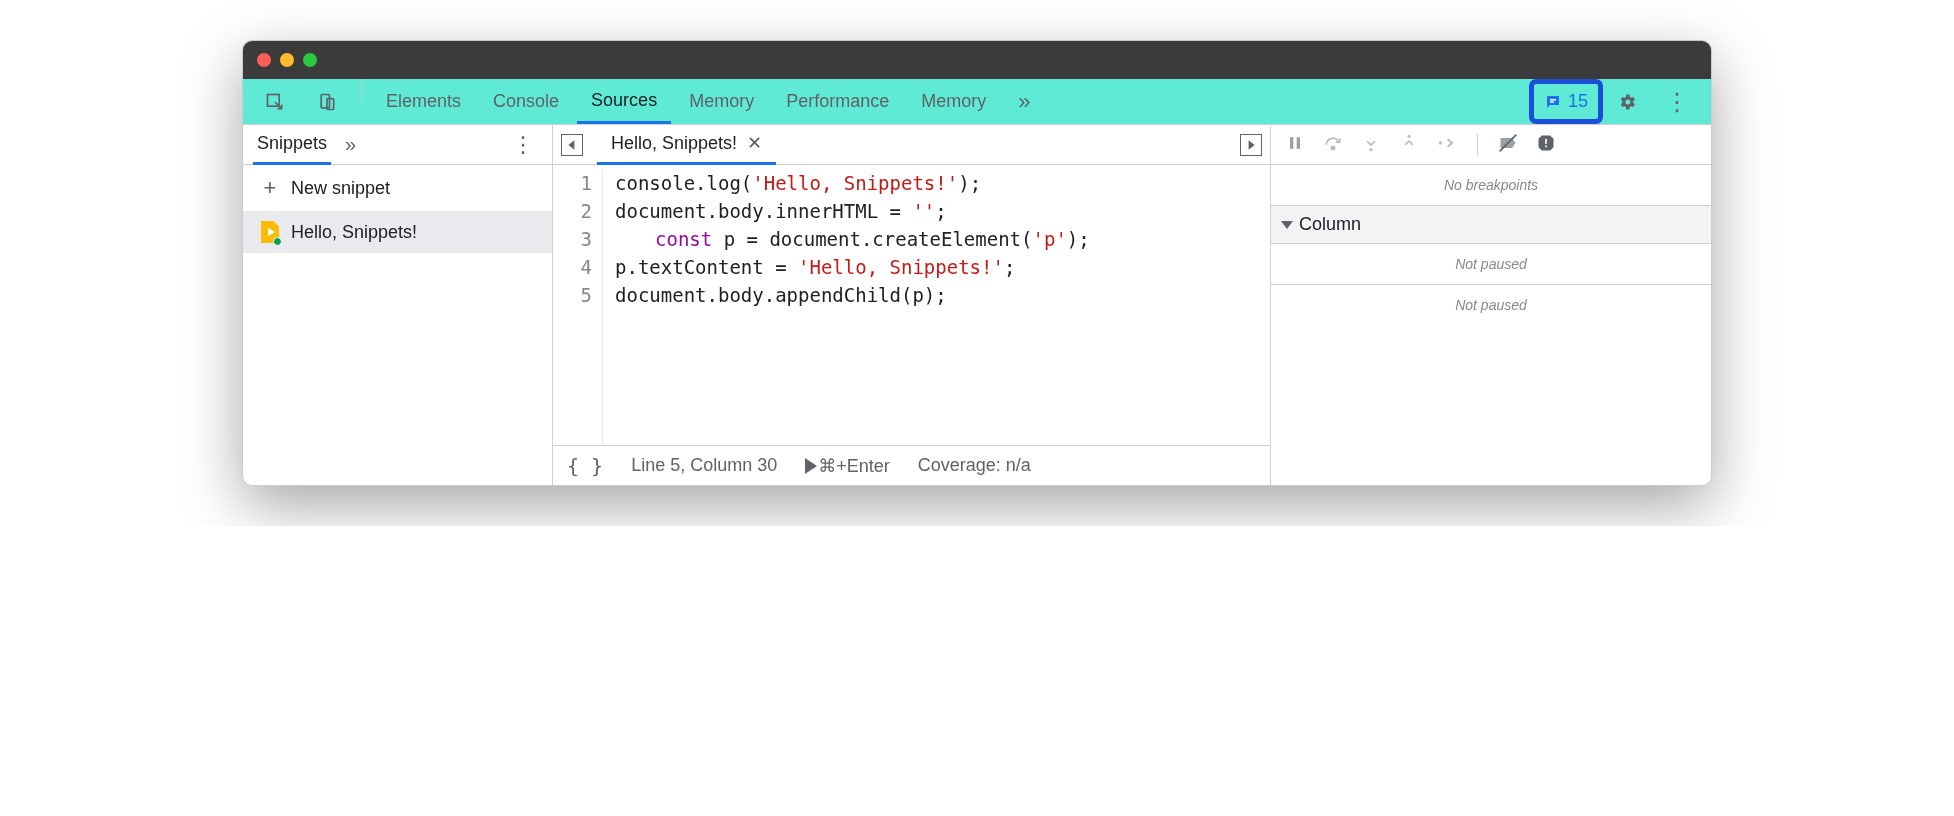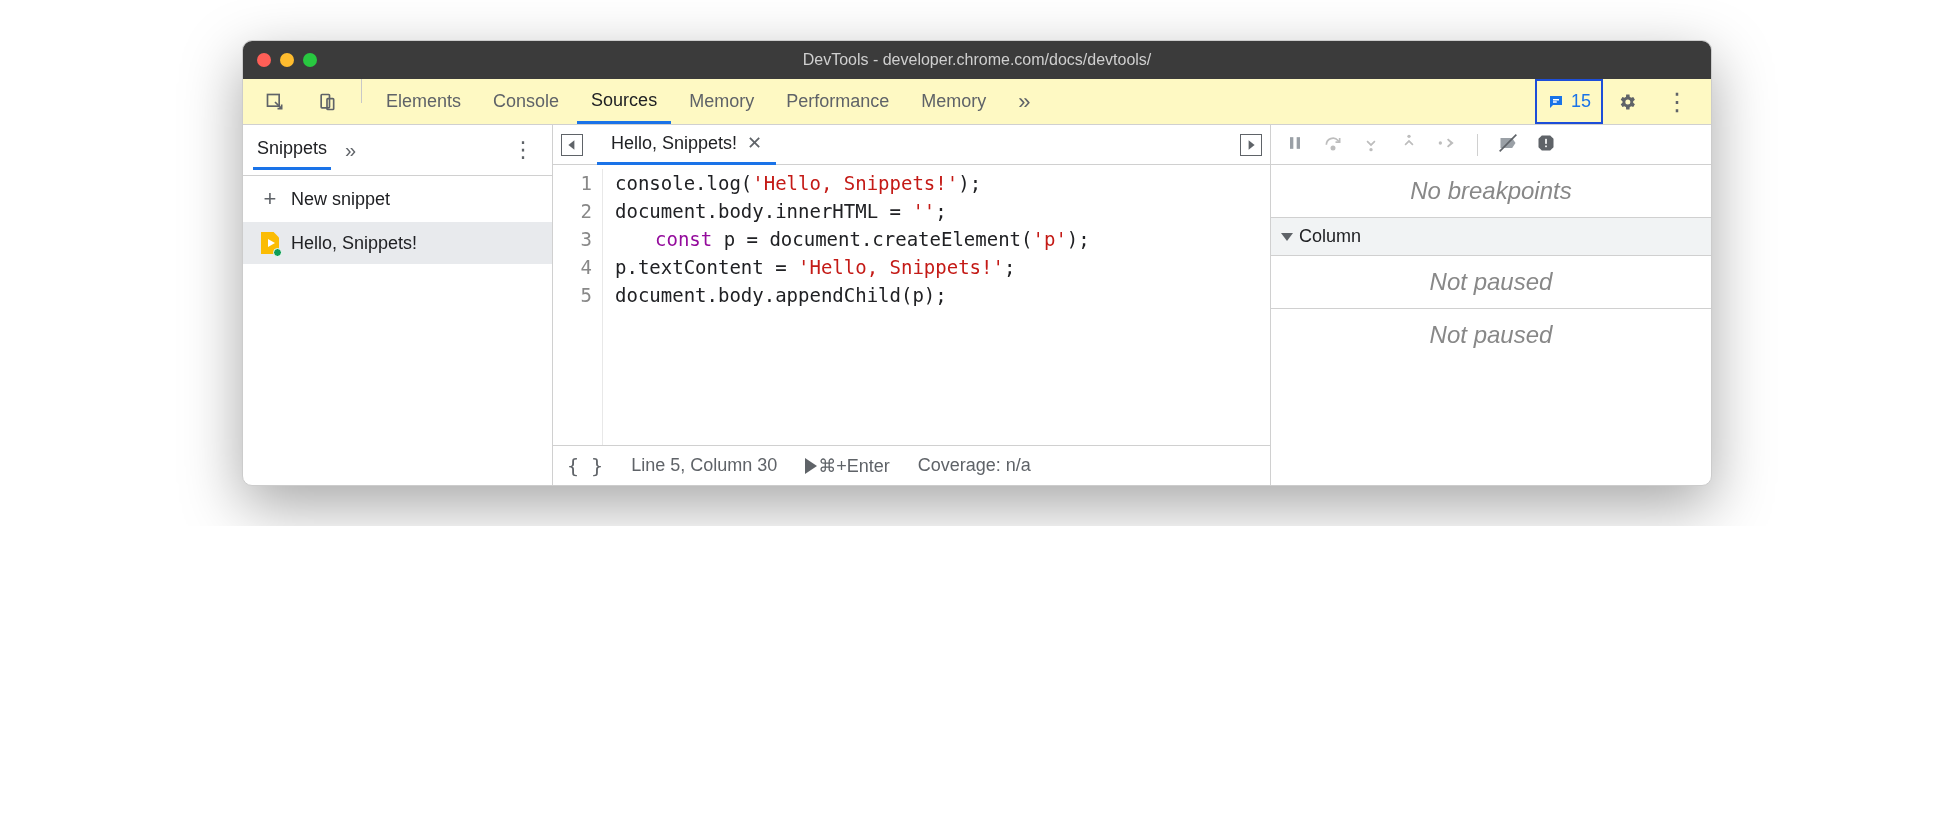--- a/index.html
+++ b/index.html
@@ -33,42 +33,42 @@
   .tl.yellow { background: #febc2e; }
   .tl.green { background: #28c840; }
   .titlebar .title {
     position: absolute; left: 0; right: 0;
     text-align: center; color: #cfcfcf;
     font-size: 16px; font-weight: 500;
     pointer-events: none;
   }
   .toolbar {
     display: flex; align-items: flex-start;
-    height: 46px; background: #fef9c3;
+    height: 46px; background: #5eead4;
     border-bottom: 1px solid #d0d0d0;
     padding: 0 8px; gap: 4px;
   }
   .toolbar .icon, .toolbar .tab, .right-icons > * {
     display: flex; align-items: center; justify-content: center;
     height: 100%; padding: 0 14px;
     color: #5f6368; cursor: default; font-size: 18px;
   }
   .toolbar .sep { width:1px; height:24px; background:#c8c8c8; margin:0 6px; }
   .toolbar .tab.active { color:#202124; border-bottom:3px solid #1a73e8; }
   .right-icons { margin-left:auto; display:flex; align-items:center; height:100%; }
   .issues-badge {
     display:flex; align-items:center; gap:6px;
-    border:2px solid #1d4ed8; border-radius:0;
+    border:5px solid #1d4ed8; border-radius:7px;
     padding:2px 10px; color:#1a73e8; font-size:18px;
   }
   .issues-badge svg { width:18px; height:18px; fill:#1a73e8; }
   .panels { display:flex; height:360px; }
   .left-panel { width:310px; border-right:1px solid #d0d0d0; display:flex; flex-direction:column; }
   .left-tabs {
-    display:flex; align-items:center; height:51px;
+    display:flex; align-items:center; height:40px;
     border-bottom:1px solid #d0d0d0; padding:8px 10px; gap:10px;
   }
   .left-tabs .ltab {
     font-size:18px; color:#202124; padding:8px 4px;
     border-bottom:3px solid transparent;
   }
   .left-tabs .ltab.active { border-bottom-color:#1a73e8; }
   .left-tabs .more { margin-left:4px; color:#5f6368; font-size:20px; }
   .left-tabs .kebab { margin-left:auto; color:#5f6368; font-size:22px; padding:0 8px; }
   .snip-list { }
@@ -124,37 +124,36 @@
   .dbg-toolbar .vsep { width:1px; height:22px; background:#d0d0d0; margin:0 2px; }
   .section-h {
     display:flex; align-items:center; gap:8px;
     padding:8px 12px; font-size:18px; color:#202124;
     border-bottom:1px solid #d0d0d0; background:#f1f3f4;
   }
   .section-h.open .tri { transform: rotate(90deg); }
   .tri { display:inline-block; width:0; height:0; border-left:8px solid #5f6368; border-top:6px solid transparent; border-bottom:6px solid transparent; }
   .section-body {
     padding:12px; text-align:center; color:#888;
-    font-style:italic; font-size:24px;
+    font-style:italic; font-size:14px;
     border-bottom:1px solid #d0d0d0;
   }
   svg.ic { width:20px; height:20px; }
 </style>
 </head>
 <body>
 
 <div class="window">
 
   <div class="titlebar">
     <div class="traffic">
       <div class="tl red"></div>
       <div class="tl yellow"></div>
       <div class="tl green"></div>
     </div>
-    <div class="title">DevTools - developer.chrome.com/docs/devtools/</div>
   </div>
 
   <div class="toolbar">
     <div class="icon">
       <svg class="ic" viewBox="0 0 24 24" fill="none" stroke="#5f6368" stroke-width="2">
           <rect x="3" y="3" width="14" height="14"></rect>
           <path d="M12 12 L20 20 M20 15 V20 H15"></path>
         </svg>
     </div>
     <div class="icon">

